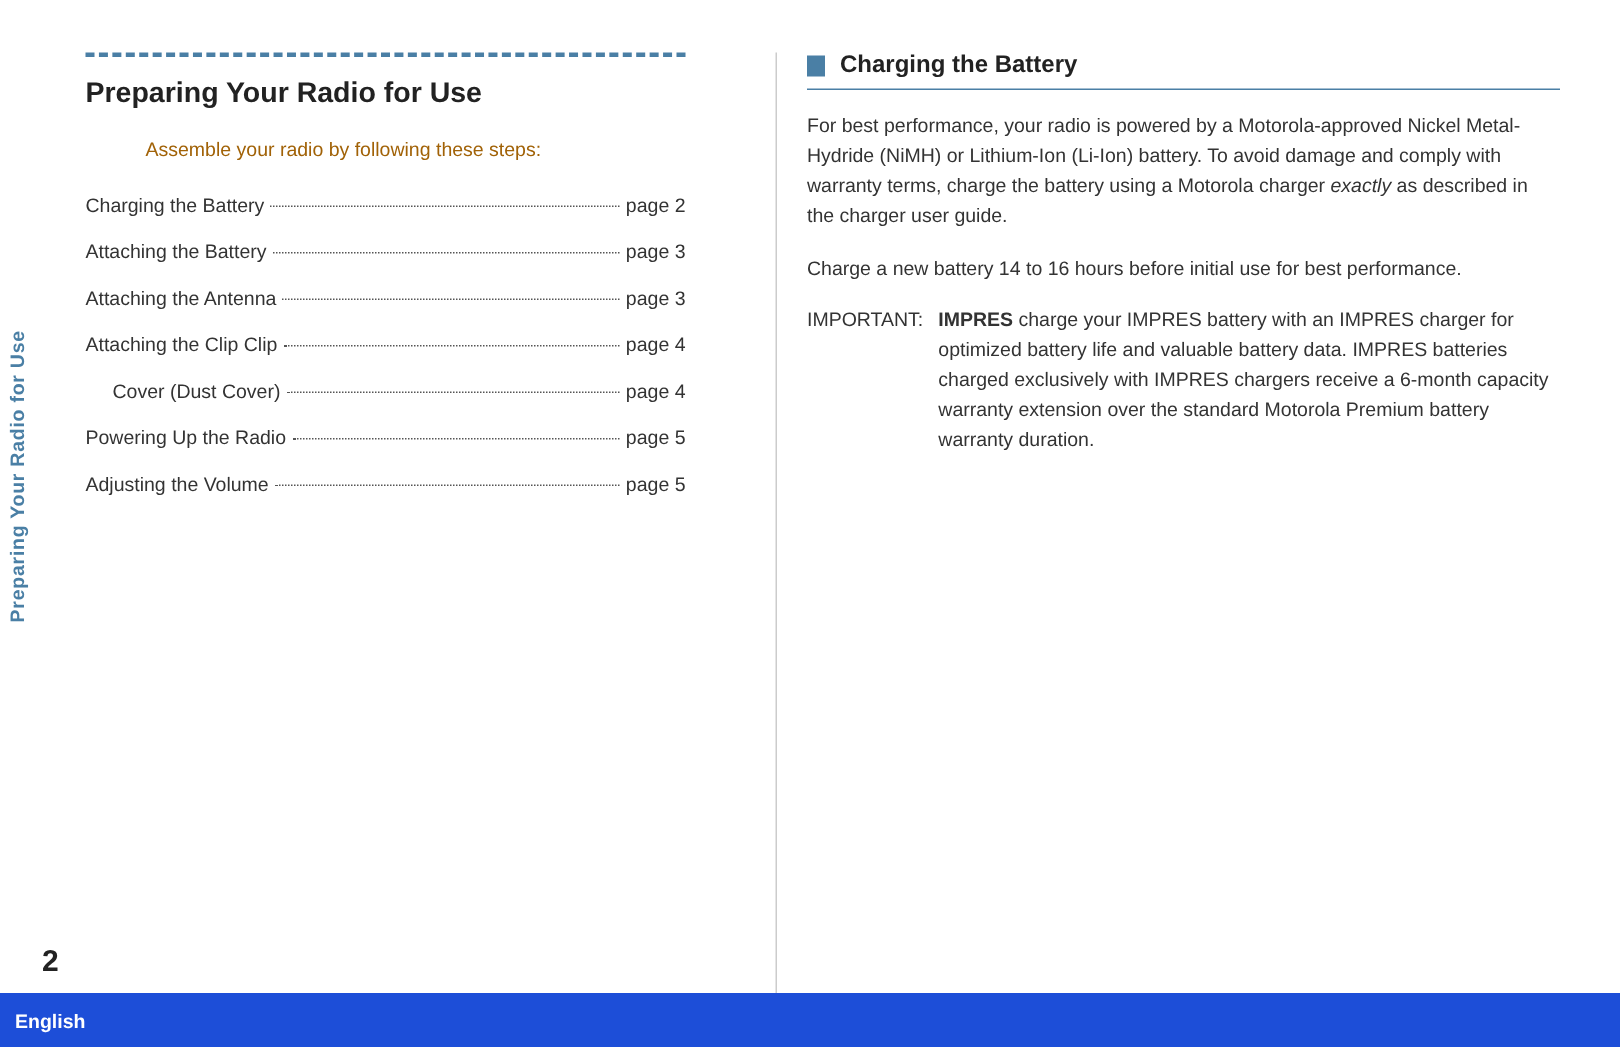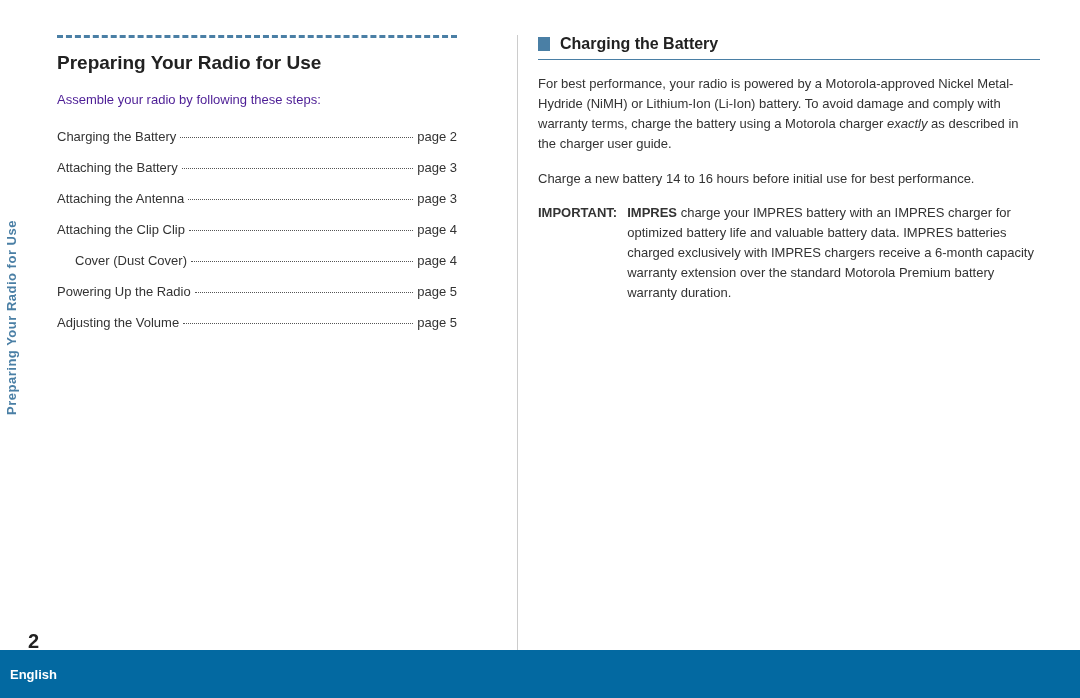--- a/index.html
+++ b/index.html
@@ -71,22 +71,23 @@
 
     .section-title {
       font-size: 19px;
       font-weight: bold;
       color: #222222;
       margin-bottom: 18px;
     }
 
     .intro-text {
       font-size: 13px;
-      color: #4c1d95;
+      color: #a16207;
       margin-bottom: 10px;
+      margin-left: 40px;
     }
 
     .toc-row {
       display: flex;
       align-items: baseline;
       margin-bottom: 4px;
       font-size: 13px;
       color: #333;
     }
 
@@ -156,42 +157,42 @@
 
     .important-block {
       display: flex;
       gap: 10px;
       font-size: 13px;
       color: #333;
       line-height: 1.55;
     }
 
     .important-label {
-      font-weight: bold;
+      font-weight: normal;
       flex-shrink: 0;
       white-space: nowrap;
       text-align: right;
     }
 
     .important-content {
       line-height: 1.55;
     }
 
     .important-content strong {
       font-weight: bold;
     }
 
     
     .bottom-bar {
       position: absolute;
       bottom: 0;
       left: 0;
       right: 0;
-      height: 48px;
-      background: #0369a1;
+      height: 36px;
+      background: #1d4ed8;
       display: flex;
       align-items: center;
       padding-left: 10px;
     }
 
     .bottom-bar-text {
       color: #ffffff;
       font-size: 13px;
       font-weight: bold;
     }

